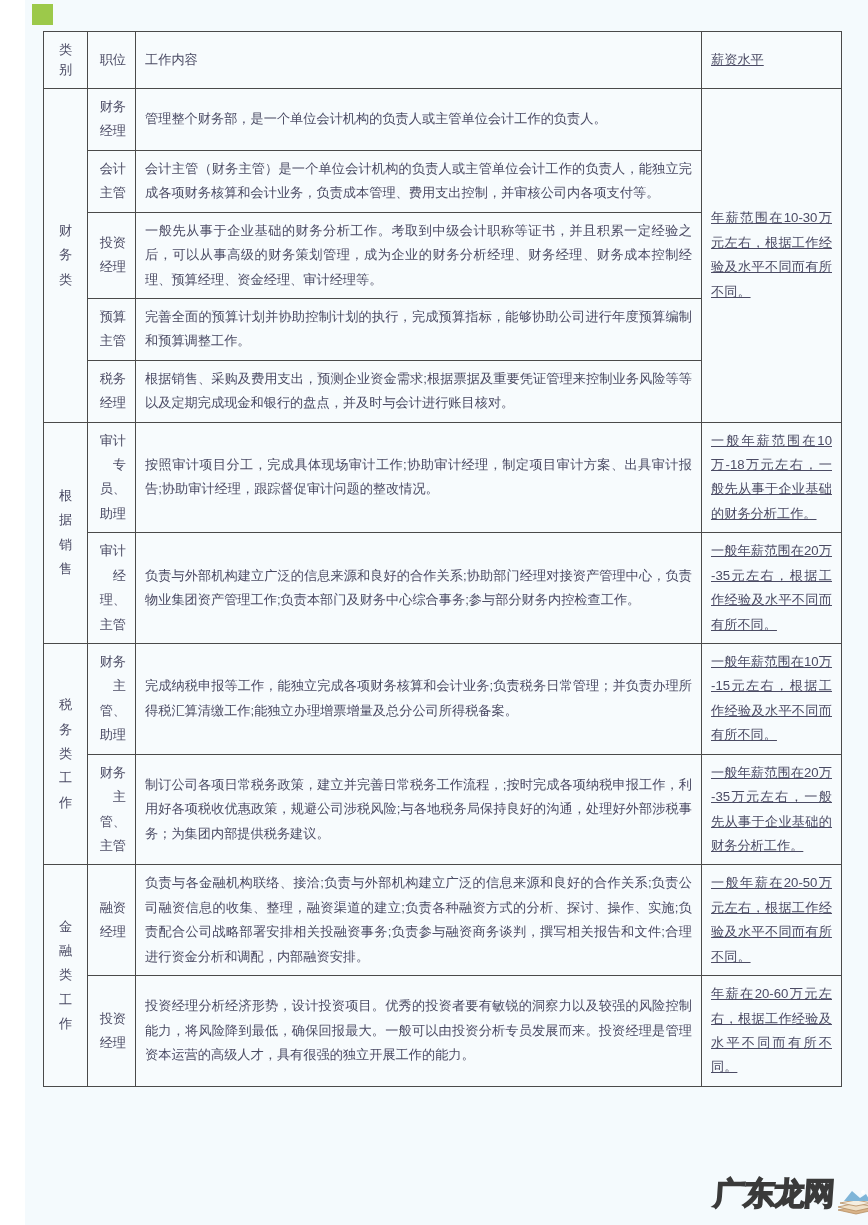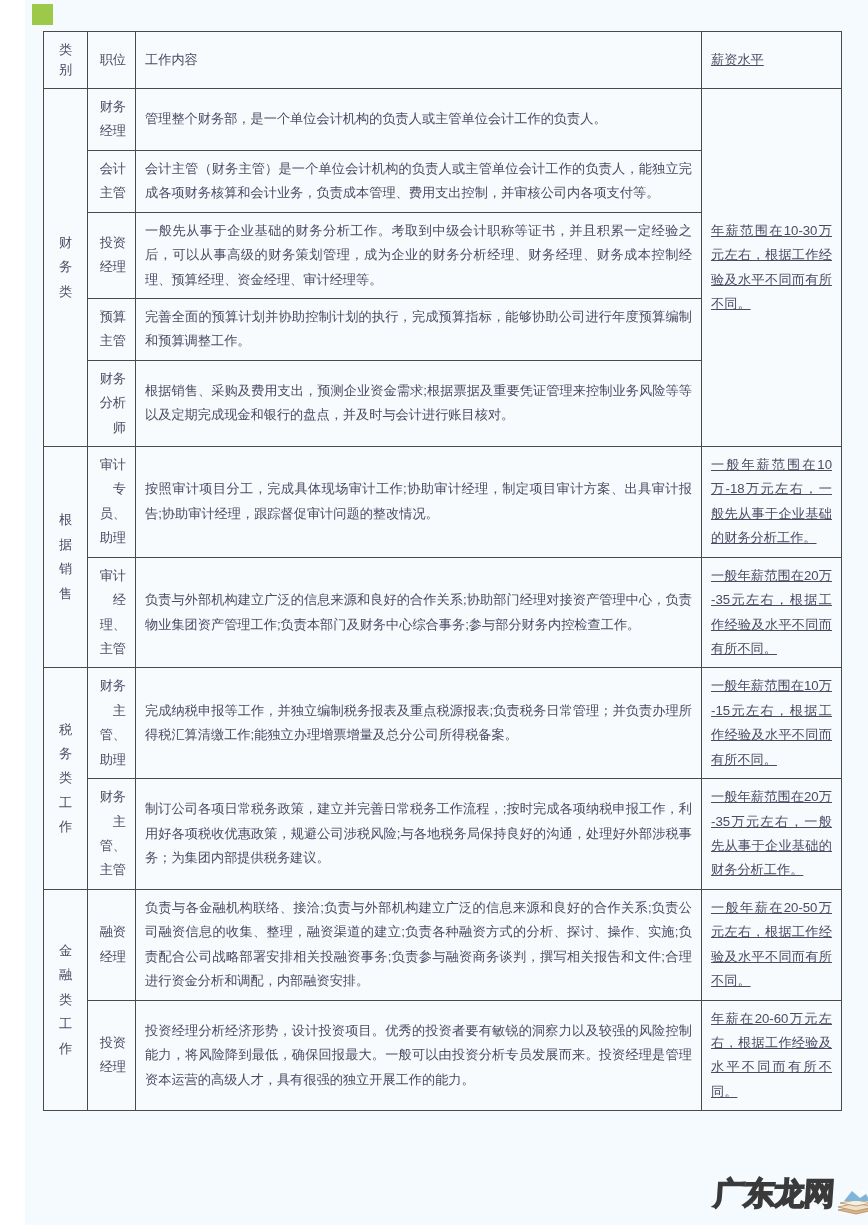--- a/index.html
+++ b/index.html
@@ -162,40 +162,40 @@
       </tr>
       <tr>
         <td class="pos">投资经理</td>
         <td class="desc">一般先从事于企业基础的财务分析工作。考取到中级会计职称等证书，并且积累一定经验之后，可以从事高级的财务策划管理，成为企业的财务分析经理、财务经理、财务成本控制经理、预算经理、资金经理、审计经理等。</td>
       </tr>
       <tr>
         <td class="pos">预算主管</td>
         <td class="desc">完善全面的预算计划并协助控制计划的执行，完成预算指标，能够协助公司进行年度预算编制和预算调整工作。</td>
       </tr>
       <tr>
-        <td class="pos">财务分析师</td>
+        <td class="pos">税务经理</td>
         <td class="desc">根据销售、采购及费用支出，预测企业资金需求;根据票据及重要凭证管理来控制业务风险等等以及定期完成现金和银行的盘点，并及时与会计进行账目核对。</td>
       </tr>
 
       <tr>
         <td class="cat" rowspan="2">根据销售</td>
         <td class="pos">审计专员、助理</td>
         <td class="desc">按照审计项目分工，完成具体现场审计工作;协助审计经理，制定项目审计方案、出具审计报告;协助审计经理，跟踪督促审计问题的整改情况。</td>
         <td class="sal">一般年薪范围在10万-18万元左右，一般先从事于企业基础的财务分析工作。</td>
       </tr>
       <tr>
         <td class="pos">审计经理、主管</td>
         <td class="desc">负责与外部机构建立广泛的信息来源和良好的合作关系;协助部门经理对接资产管理中心，负责物业集团资产管理工作;负责本部门及财务中心综合事务;参与部分财务内控检查工作。</td>
         <td class="sal">一般年薪范围在20万 -35元左右，根据工作经验及水平不同而有所不同。</td>
       </tr>
 
       <tr>
         <td class="cat" rowspan="2">税务类工作</td>
         <td class="pos">财务主管、助理</td>
-        <td class="desc">完成纳税申报等工作，并独立编制税务报表及重点税源报表;负责税务日常管理；并负责办理所得税汇算清缴工作;能独立办理增票增量及总分公司所得税备案。</td>
+        <td class="desc">完成纳税申报等工作，能独立完成各项财务核算和会计业务;负责税务日常管理；并负责办理所得税汇算清缴工作;能独立办理增票增量及总分公司所得税备案。</td>
         <td class="sal">一般年薪范围在10万 -15元左右，根据工作经验及水平不同而有所不同。</td>
       </tr>
       <tr>
         <td class="pos">财务主管、主管</td>
         <td class="desc">制订公司各项日常税务政策，建立并完善日常税务工作流程，;按时完成各项纳税申报工作，利用好各项税收优惠政策，规避公司涉税风险;与各地税务局保持良好的沟通，处理好外部涉税事务；为集团内部提供税务建议。</td>
         <td class="sal">一般年薪范围在20万 -35万元左右，一般先从事于企业基础的财务分析工作。</td>
       </tr>
 
       <tr>
         <td class="cat" rowspan="2">金融类工作</td>

